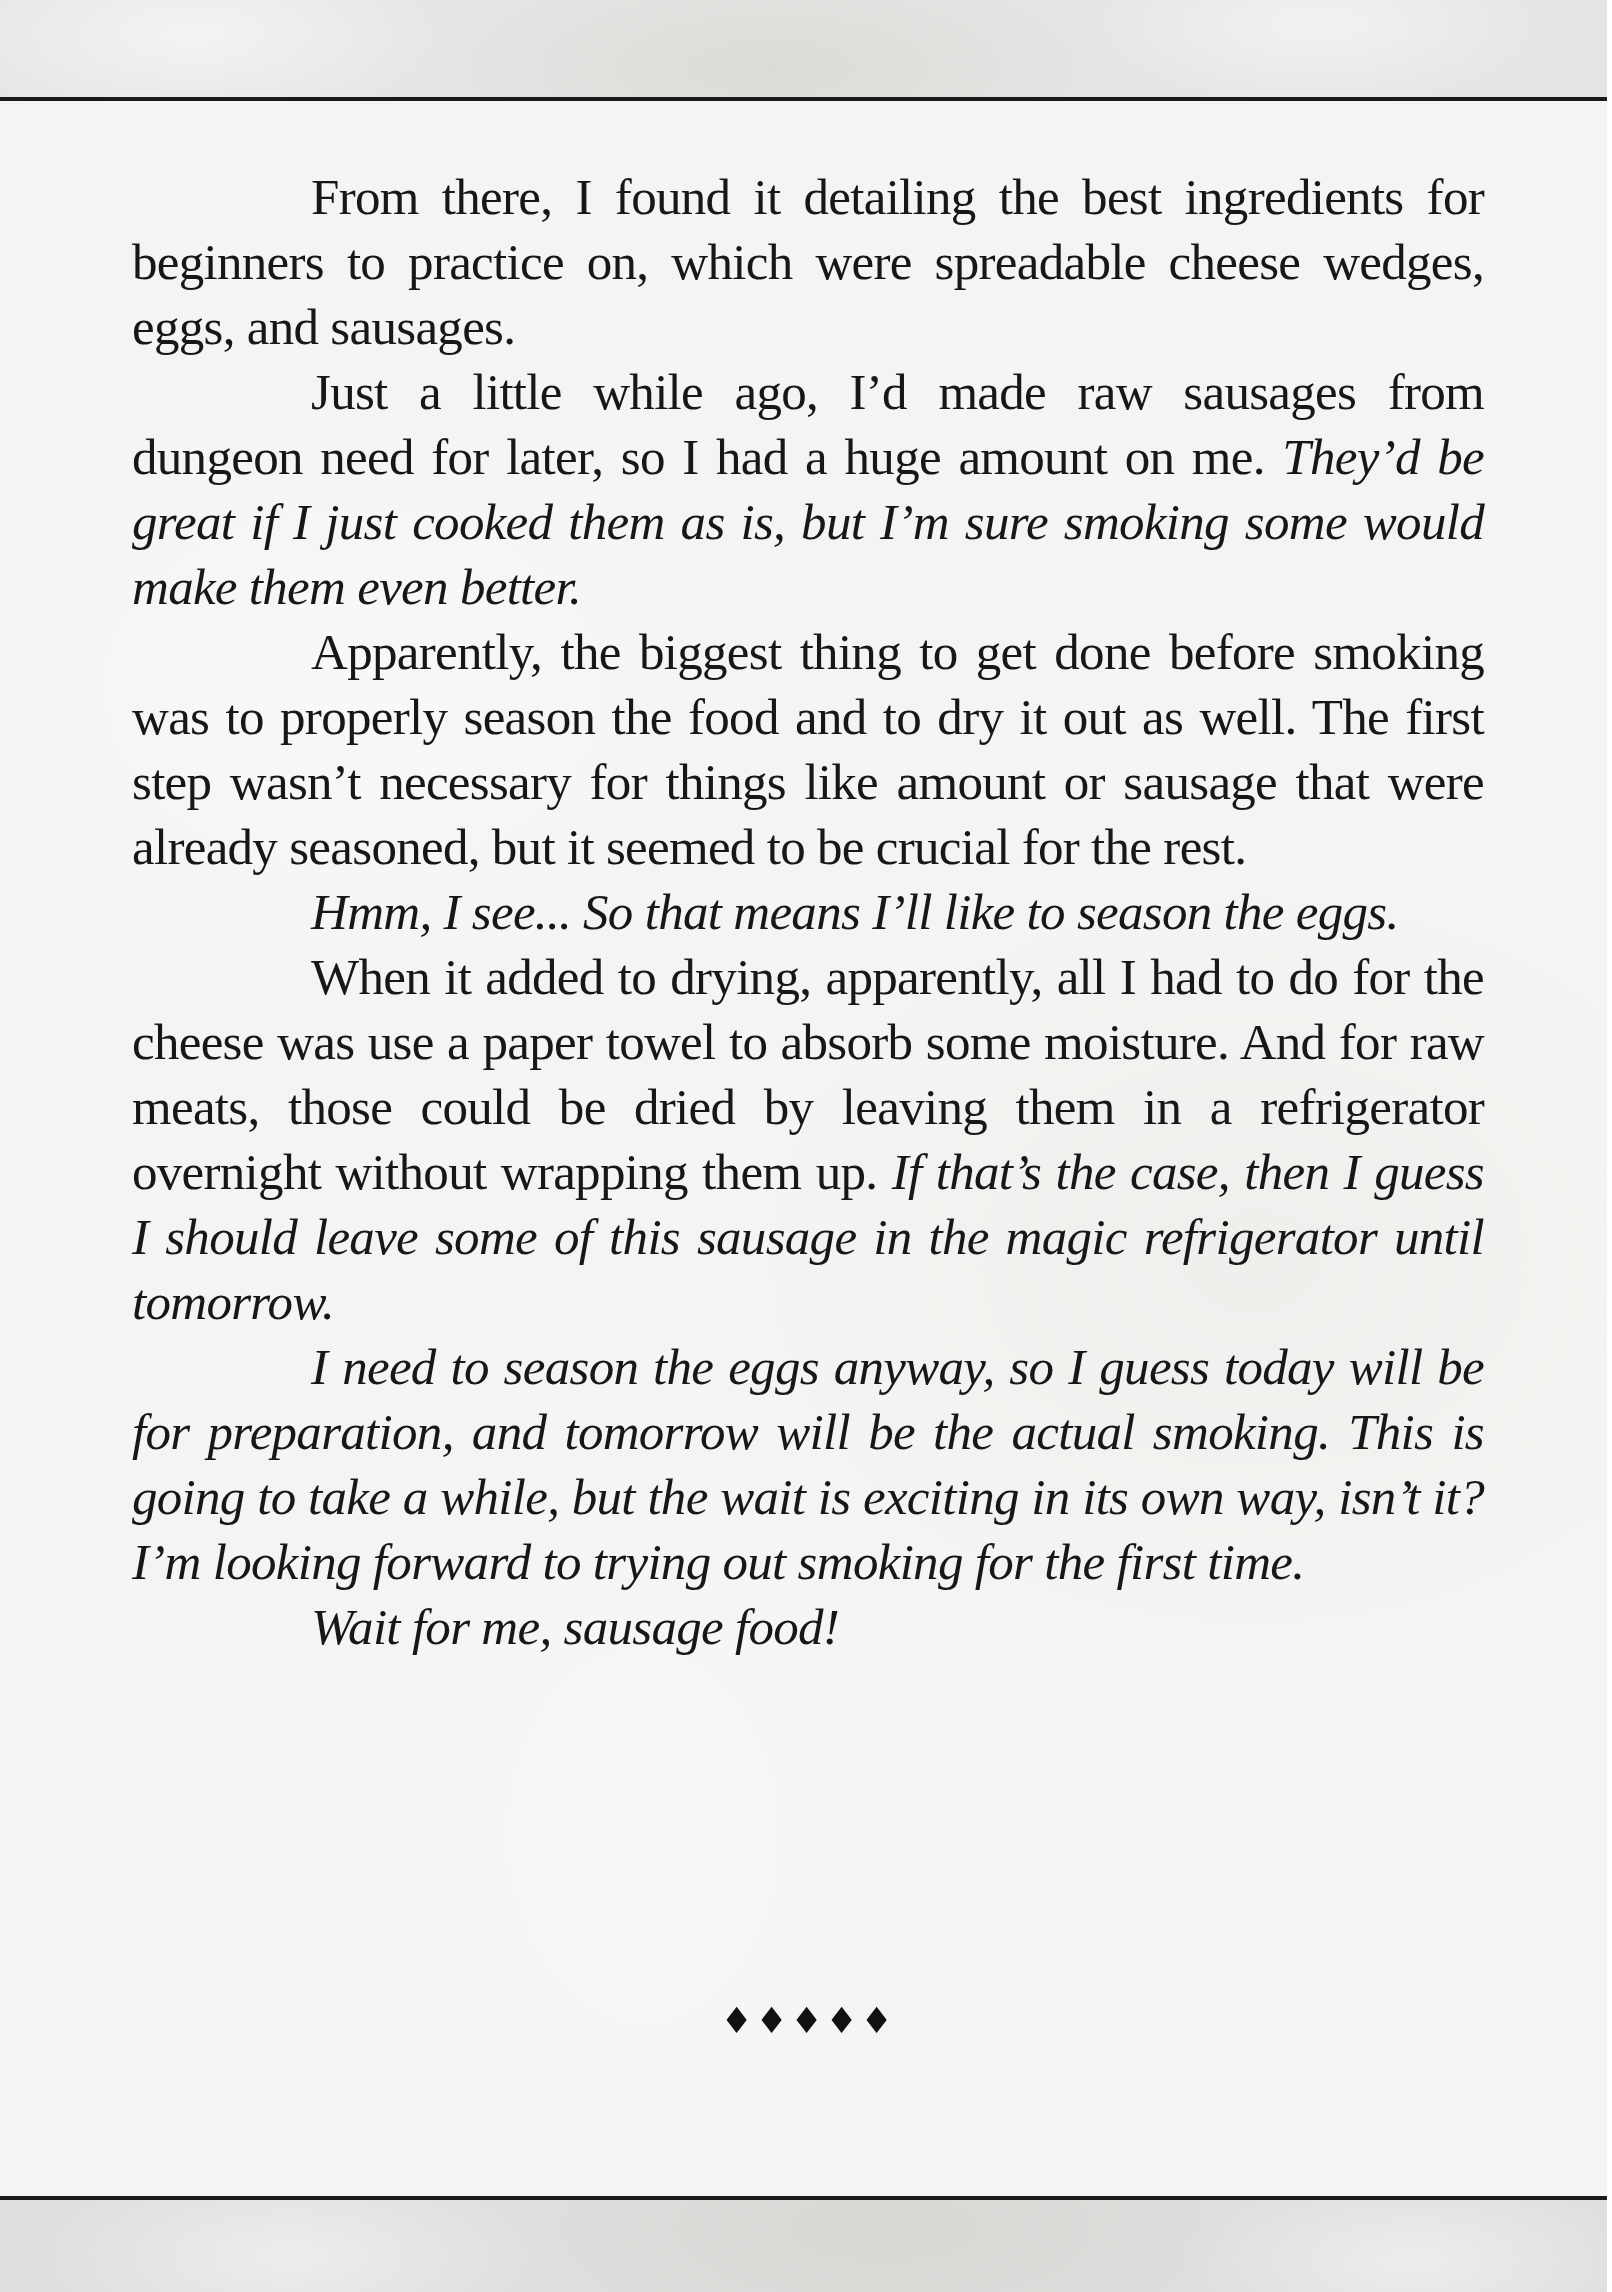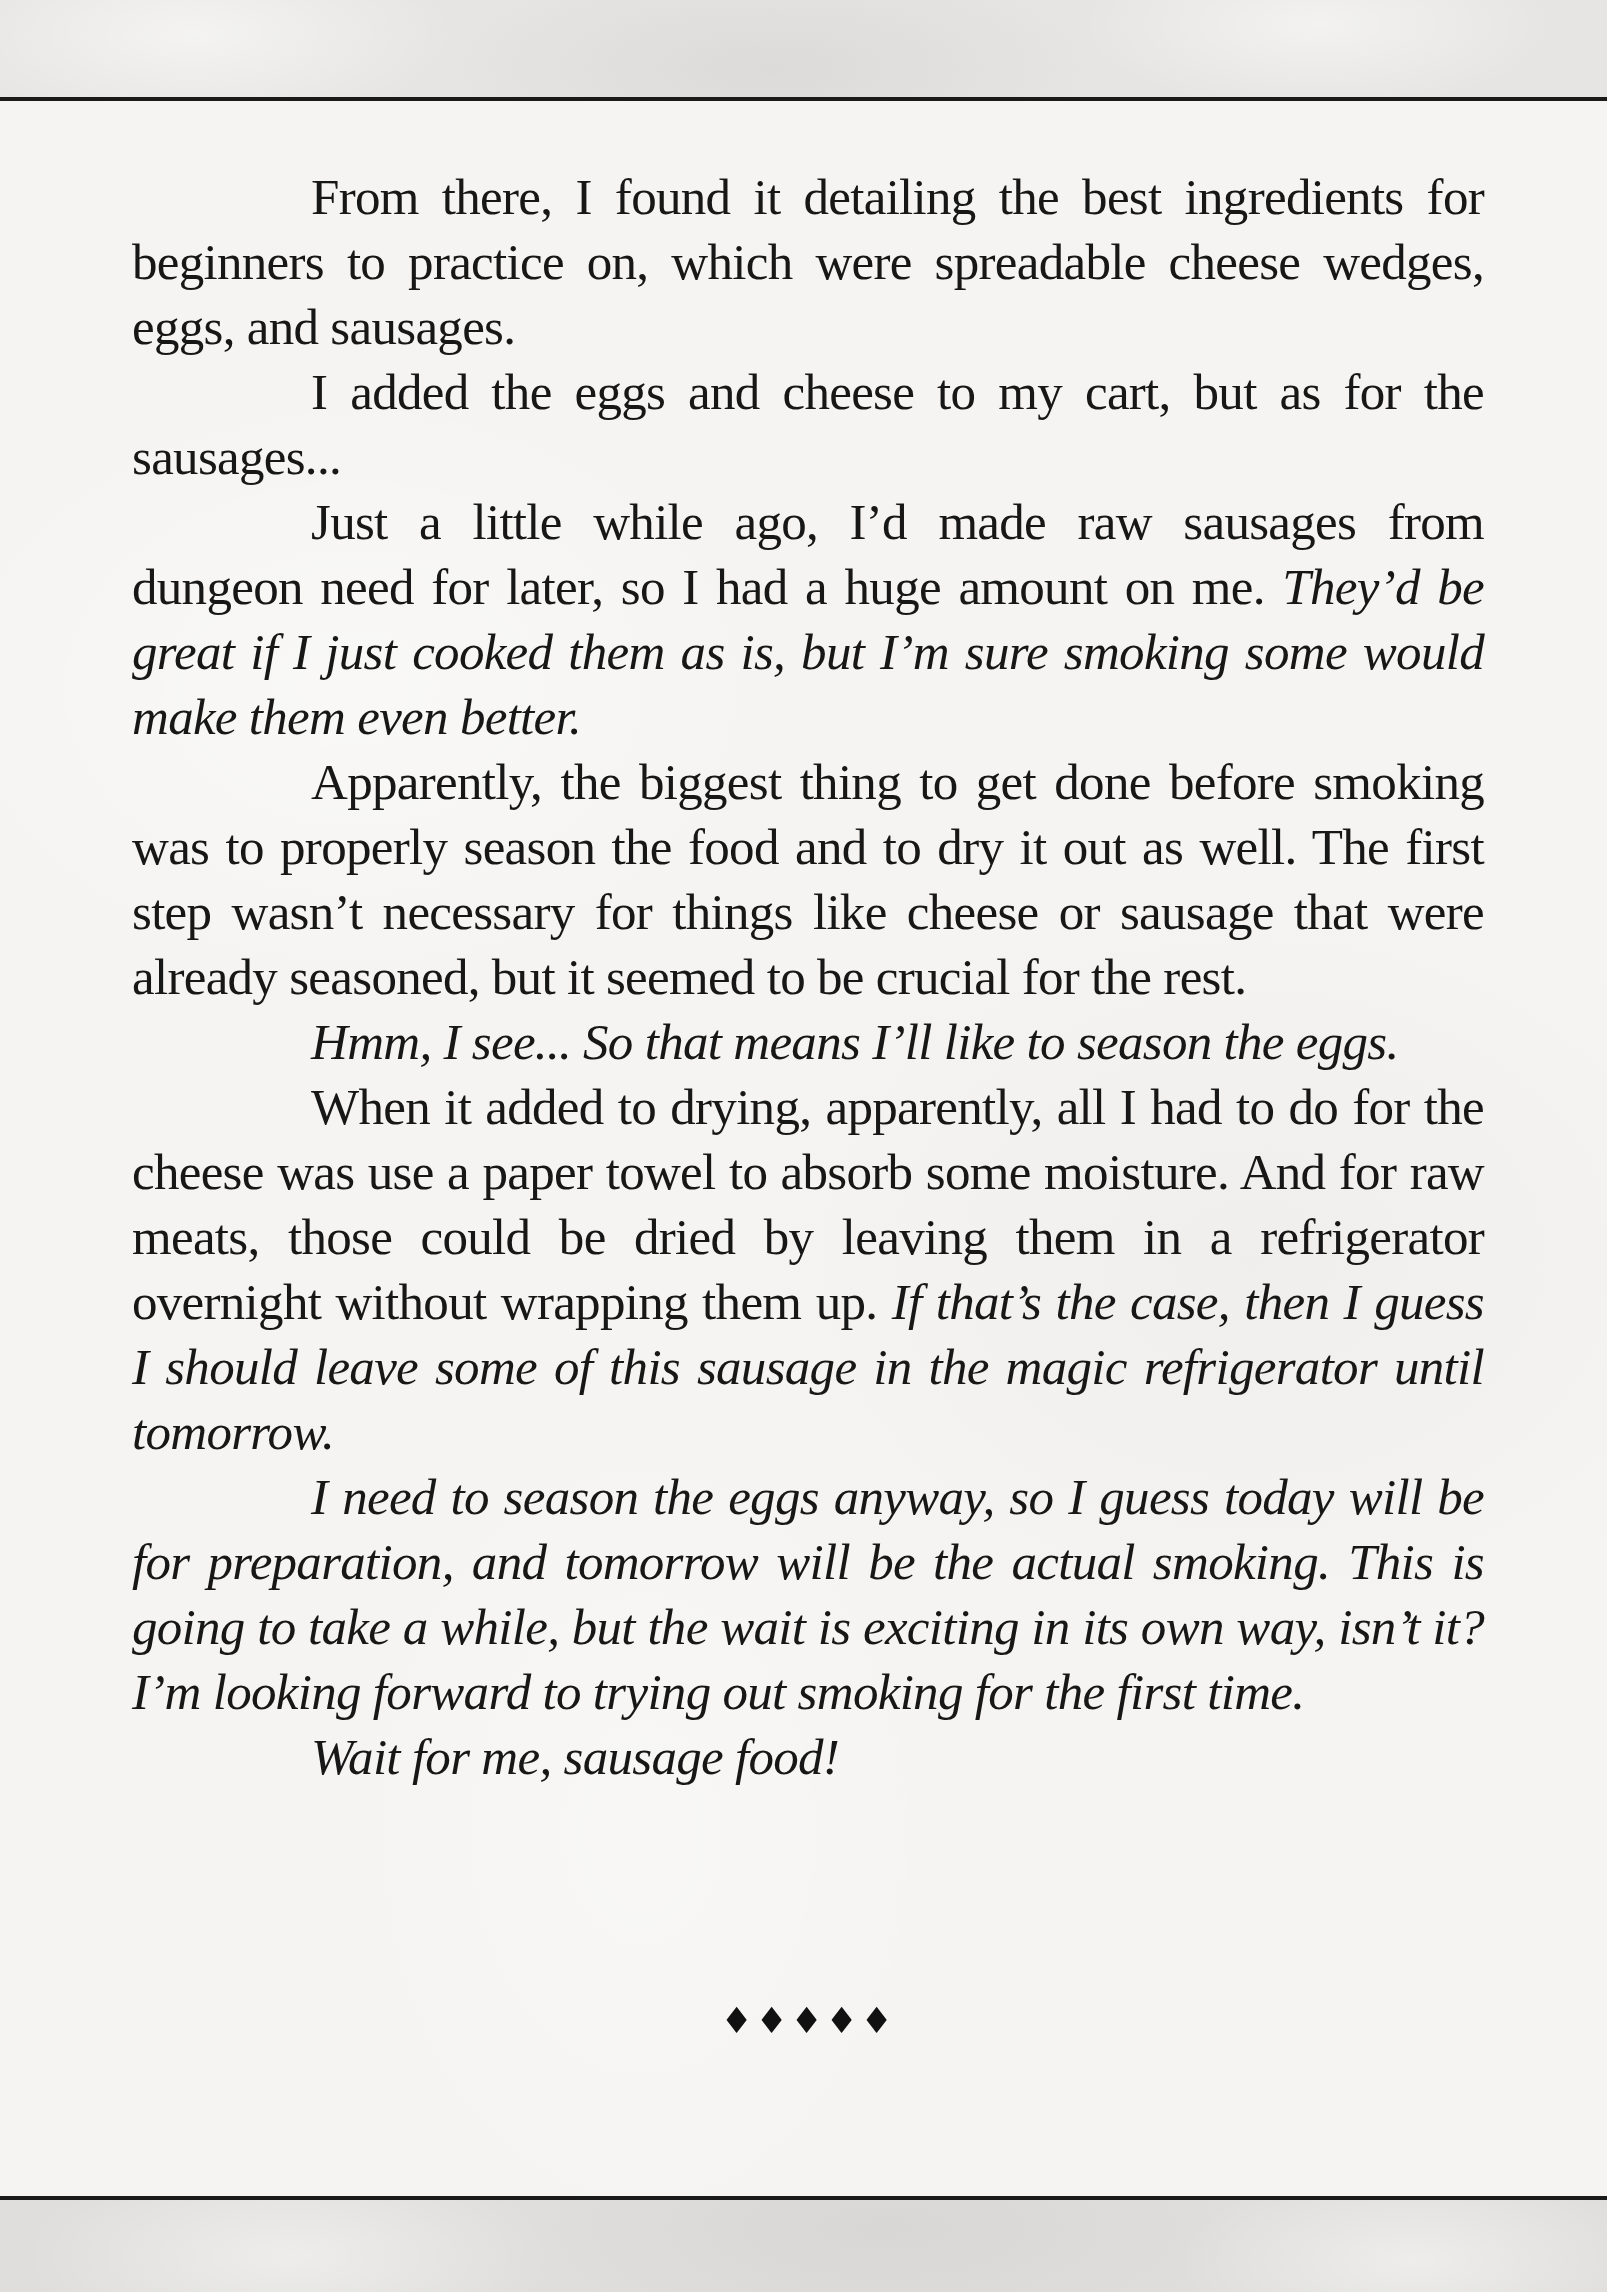--- a/index.html
+++ b/index.html
@@ -88,23 +88,22 @@
 </style>
 </head>
 <body>
 
 <div class="page">
   <div class="band band-top"></div>
   <div class="rule rule-top"></div>
 
   <div class="page-text">
       <p><span>From there, I found it detailing the best ingredients for beginners to practice on, which were spreadable cheese wedges, eggs, and sausages.</span></p>
-      <p><span>I added the eggs and cheese to my cart, but as for the sausages...</span></p>
       <p><span>Just a little while ago, I’d made raw sausages from dungeon need for later, so I had a huge amount on me. </span><span class="it">They’d be great if I just cooked them as is, but I’m sure smoking some would make them even better.</span></p>
-      <p><span>Apparently, the biggest thing to get done before smoking was to properly season the food and to dry it out as well. The first step wasn’t necessary for things like cheese or sausage that were already seasoned, but it seemed to be crucial for the rest.</span></p>
+      <p><span>Apparently, the biggest thing to get done before smoking was to properly season the food and to dry it out as well. The first step wasn’t necessary for things like amount or sausage that were already seasoned, but it seemed to be crucial for the rest.</span></p>
       <p><span class="it">Hmm, I see... So that means I’ll like to season the eggs.</span></p>
       <p><span>When it added to drying, apparently, all I had to do for the cheese was use a paper towel to absorb some moisture. And for raw meats, those could be dried by leaving them in a refrigerator overnight without wrapping them up. </span><span class="it">If that’s the case, then I guess I should leave some of this sausage in the magic refrigerator until tomorrow.</span></p>
       <p><span class="it">I need to season the eggs anyway, so I guess today will be for preparation, and tomorrow will be the actual smoking. This is going to take a while, but the wait is exciting in its own way, isn’t it? I’m looking forward to trying out smoking for the first time.</span></p>
       <p><span class="it">Wait for me, sausage food!</span></p>
     </div>
 
   <div class="separator">♦♦♦♦♦</div>
 
   <div class="rule rule-bottom"></div>
   <div class="band band-bottom"></div>

